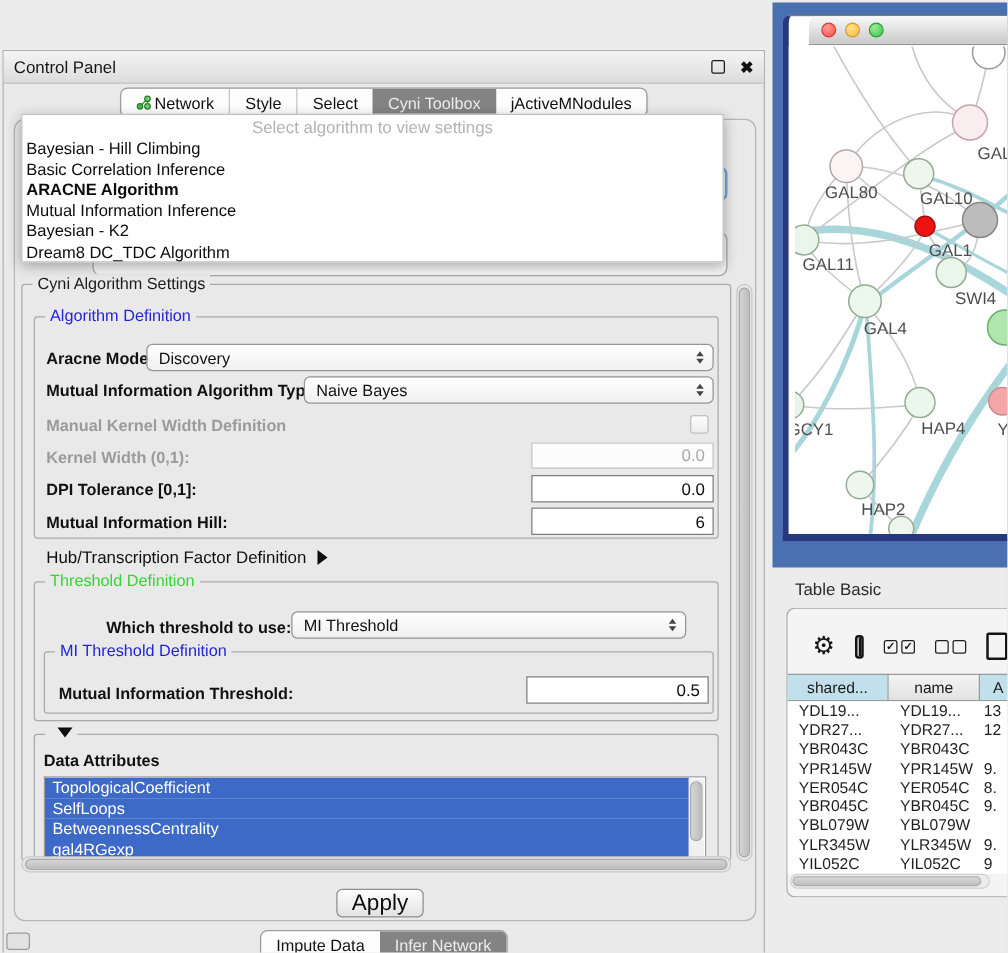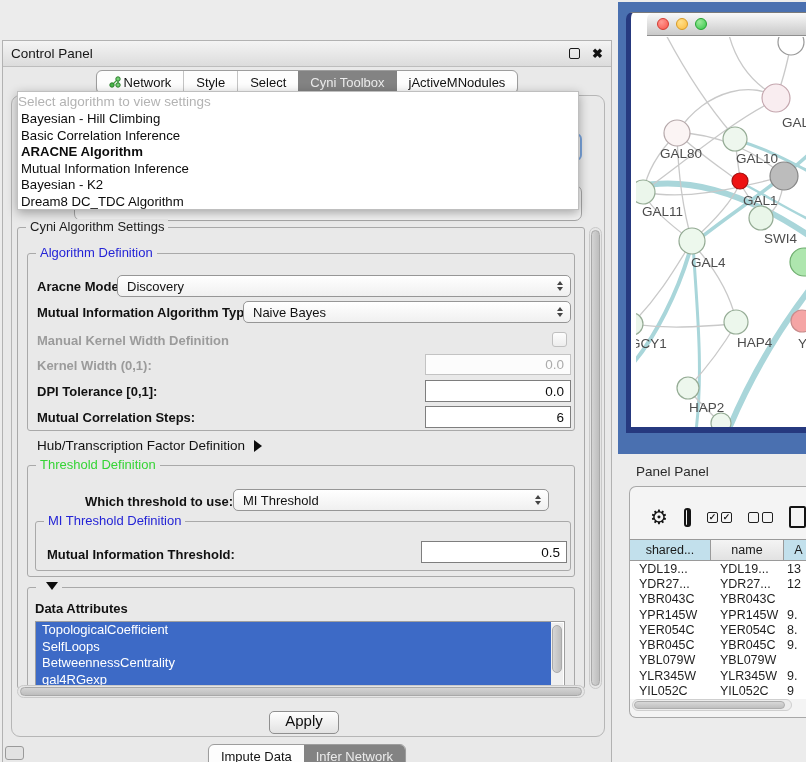--- a/index.html
+++ b/index.html
@@ -29,21 +29,21 @@
 
   
   .combo-behind { position:absolute; left:71px; top:92px; width:508px; height:28px;
         border:2px solid #7aa4dc; border-radius:6px; background:#ededed; }
   .box-behind { position:absolute; left:71px; top:144px; width:508px; height:36px;
         border:1px solid #a6a6a6; border-radius:7px; background:#f3f3f3; }
 
   
   .popup { position:absolute; left:14px; top:50px; width:562px; height:119px; background:#fff;
         border:1px solid #bfbfbf; box-shadow:0 3px 10px rgba(0,0,0,.32); z-index:5; }
-  .popup-header { height:19px; color:#b3b3b3; font-size:13.5px; line-height:19px; }
+  .popup-header { height:19px; text-align:center; color:#b3b3b3; font-size:13.5px; line-height:19px; }
   .dd-item { height:16.5px; line-height:16.5px; padding-left:3px; font-size:13.2px; color:#0c0c0c; white-space:nowrap; }
   .dd-item.bold { font-weight:bold; }
 
   
   .group { position:absolute; border:1px solid #a9a9a9; border-radius:3px; }
   .gtitle { position:absolute; top:-9px; left:8px; background:#e9e9e9; padding:0 4px;
         font-size:13px; color:#1c1c1c; white-space:nowrap; }
   .gtitle.blue { color:#2424d6; }
   .gtitle.green { color:#35d435; }
 
@@ -82,21 +82,21 @@
 
   .hscroll { position:absolute; height:13px; background:#e6e6e6; border:1px solid #c9c9c9; border-radius:7px; }
   .hscroll .thumb { position:absolute; left:2px; right:2px; top:1px; bottom:1px;
         background:linear-gradient(#d4d4d4,#bdbdbd); border:1px solid #a8a8a8; border-radius:6px; }
   .vscroll { position:absolute; width:13px; background:#e6e6e6; border:1px solid #c9c9c9; border-radius:7px; }
   .vscroll .thumb { position:absolute; top:2px; bottom:2px; left:1px; right:1px;
         background:linear-gradient(90deg,#d4d4d4,#bdbdbd); border:1px solid #a8a8a8; border-radius:6px; }
 
   .apply-btn { position:absolute; left:266px; top:670px; width:70px; height:23px;
         background:linear-gradient(#fefefe,#e2e2e2); border:1px solid #8f8f8f; border-radius:5px;
-        font-size:15px; color:#0d0d0d; display:flex; align-items:flex-start; justify-content:center; }
+        font-size:18px; color:#0d0d0d; display:flex; align-items:flex-end; justify-content:center; }
 
   .bottom-tabrow { position:absolute; top:703px; left:0; right:0; display:flex; justify-content:center; }
 
   .grip { position:absolute; left:5px; top:746px; width:19px; height:14px; border:1px solid #9a9a9a;
         border-radius:3px; background:#e2e2e2; }
 
   
   .blue-area { position:absolute; left:618px; top:2px; width:188px; height:452px; background:#4a70b0; }
   .net-window { position:absolute; left:626px; top:12px; width:180px; height:421px; background:#fff;
         border-left:5px solid #26397f; border-bottom:6px solid #26397f; border-top:1px solid #7a7a7a;
@@ -224,21 +224,21 @@
   <span class="lbl dis" style="left:34px; top:317px;">Kernel Width (0,1):</span>
   <div class="field dis" style="left:422px; top:313px; width:146px; height:21px;">
     <span>0.0</span>
   </div>
 
   <span class="lbl b" style="left:34px; top:343px;">DPI Tolerance [0,1]:</span>
   <div class="field" style="left:422px; top:339px; width:146px; height:22px;">
     <span>0.0</span>
   </div>
 
-  <span class="lbl b" style="left:34px; top:369px;">Mutual Correlation Steps:</span>
+  <span class="lbl b" style="left:34px; top:369px;">Mutual Information Hill:</span>
   <div class="field" style="left:422px; top:365px; width:146px; height:22px;">
     <span>6</span>
   </div>
 
   <span class="lbl" style="left:34px; top:397px; font-size:13.5px;">
     <span>Hub/Transcription Factor Definition</span><span class="tri-right"></span>
   </span>
 
   <div class="group" style="left:24px; top:424px; width:548px; height:112px;">
     <span class="gtitle green">Threshold Definition</span>
@@ -365,21 +365,21 @@
         <text x="101" y="310" font-size="13.5" fill="#4d4d4d" font-family="&quot;Liberation Sans&quot;, sans-serif">HAP4</text>
         <circle cx="166" cy="284" r="11" fill="#f5a5a5" stroke="#c88c8c" stroke-width="1.2"></circle>
         <text x="162" y="311" font-size="13.5" fill="#4d4d4d" font-family="&quot;Liberation Sans&quot;, sans-serif">Y</text>
         <circle cx="52" cy="351" r="11" fill="#edf7ed" stroke="#95ac95" stroke-width="1.2"></circle>
         <text x="53" y="375" font-size="13.5" fill="#4d4d4d" font-family="&quot;Liberation Sans&quot;, sans-serif">HAP2</text>
         <circle cx="85" cy="386" r="10" fill="#eef7ee" stroke="#95ac95" stroke-width="1.2"></circle>
       </svg>
   </div>
 </div>
 
-<div class="tp-title">Panel Panel</div>
+<div class="tp-title">Table Basic</div>
 
 <div class="table-box">
   <div class="tp-toolbar">
     <span class="gear">⚙</span>
     <span class="split-ic"></span>
     <span class="cb-pair">
         <span class="cb">✓</span>
         <span class="cb">✓</span>
       </span>
     <span class="cb-pair">

